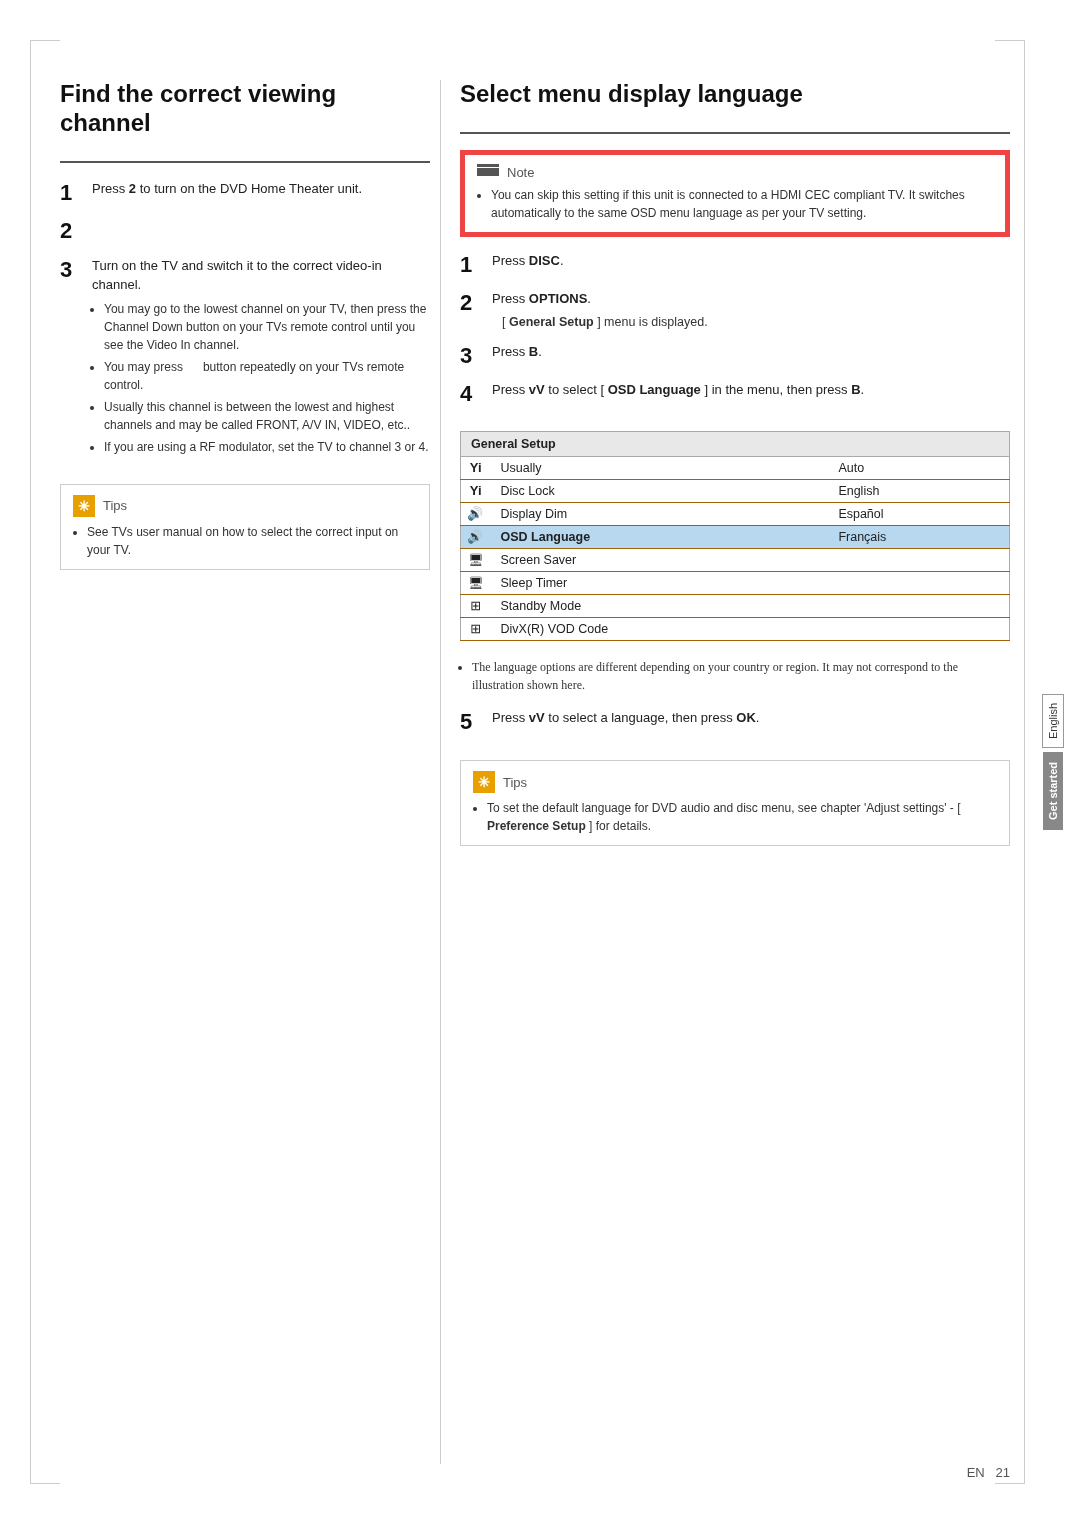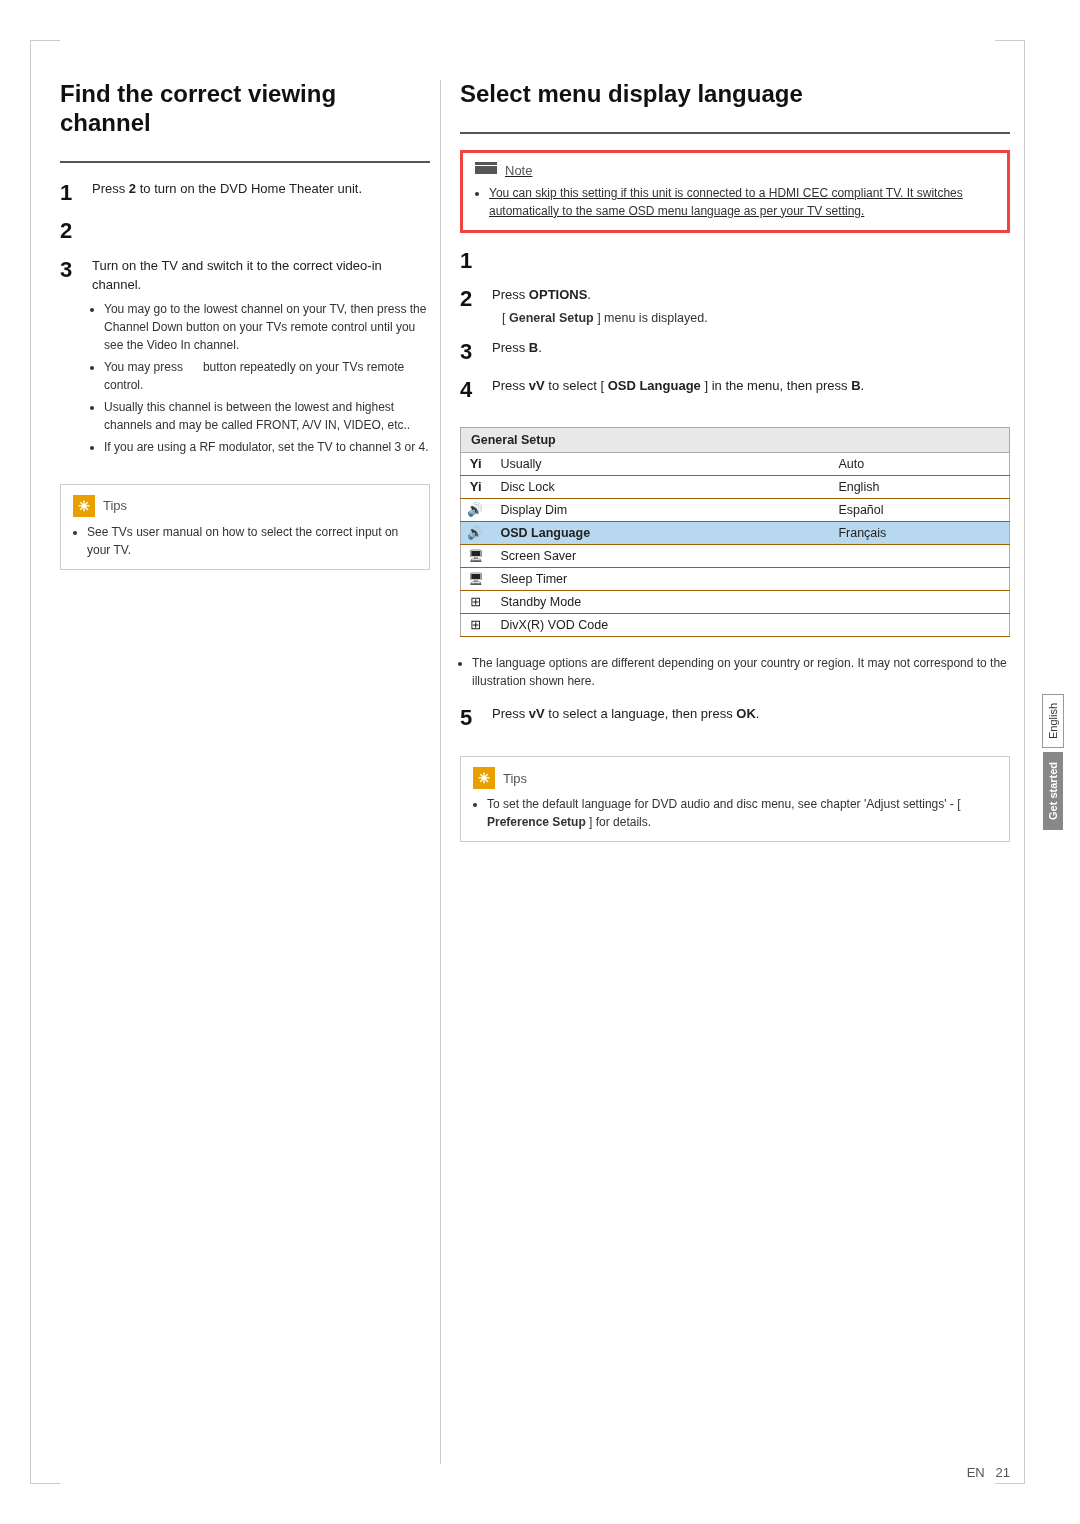--- a/index.html
+++ b/index.html
@@ -206,25 +206,24 @@
       color: #333;
       line-height: 1.5;
     }
     .tip-content li {
       list-style: disc;
       margin-left: 14px;
     }
 
     
     .note-box {
-      border: 3px solid #ef4444;
+      border: 5px solid #ef4444;
       padding: 10px 12px;
       margin-bottom: 14px;
       background: #fff;
-      text-decoration: underline;
     }
     .note-header {
       display: flex;
       align-items: center;
       margin-bottom: 6px;
     }
     .note-icon {
       width: 22px;
       height: 8px;
       background: #555;
@@ -388,20 +387,23 @@
         <div class="note-icon"></div>
         <div class="note-label">Note</div>
       </div>
       <ul class="note-content">
         <li>You can skip this setting if this unit is connected to a HDMI CEC compliant TV. It switches automatically to the same OSD menu language as per your TV setting.</li>
       </ul>
     </div>
 
     <div class="step">
       <div class="step-number">1</div>
+      <div class="step-content">
+        Press <b>DISC</b>.
+      </div>
     </div>
 
     <div class="step">
       <div class="step-number">2</div>
       <div class="step-content">
         Press <b>OPTIONS</b>.
         <div class="indent-block">[ <b>General Setup</b> ] menu is displayed.</div>
       </div>
     </div>
 
@@ -462,21 +464,21 @@
           <td class="value-item"></td>
         </tr>
         <tr>
           <td class="icon-cell"><span style="font-size:13px;">⊞</span></td>
           <td class="menu-item">DivX(R) VOD Code</td>
           <td class="value-item"></td>
         </tr>
       </tbody>
     </table>
 
-    <ul class="bullet-list" style="margin-bottom: 10px;">
+    <ul class="bullet-list" style="margin-bottom: 10px; font-family: Liberation Serif, serif;">
       <li>The language options are different depending on your country or region. It may not correspond to the illustration shown here.</li>
     </ul>
 
     <div class="step">
       <div class="step-number">5</div>
       <div class="step-content">
         Press <b>vV</b> to select a language, then press <b>OK</b>.
       </div>
     </div>
 

